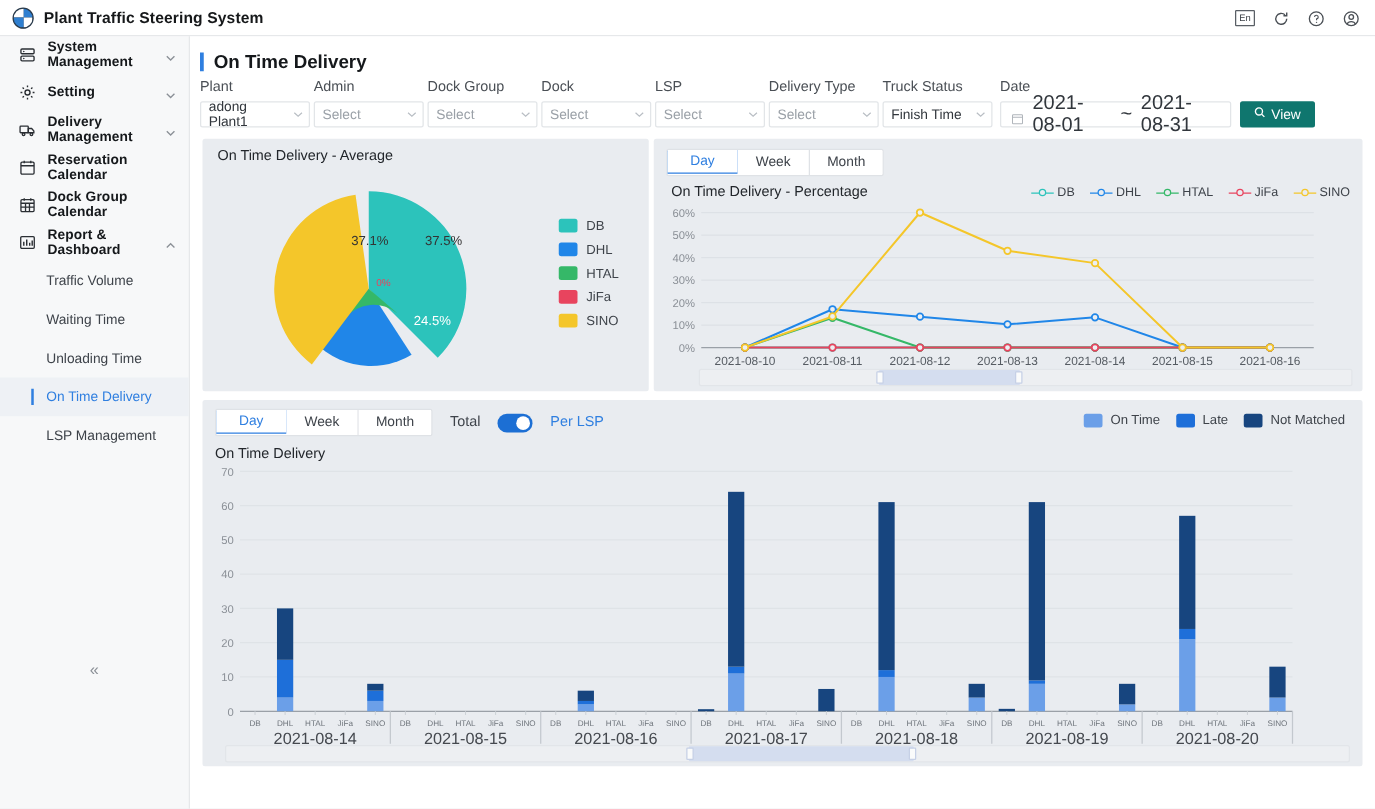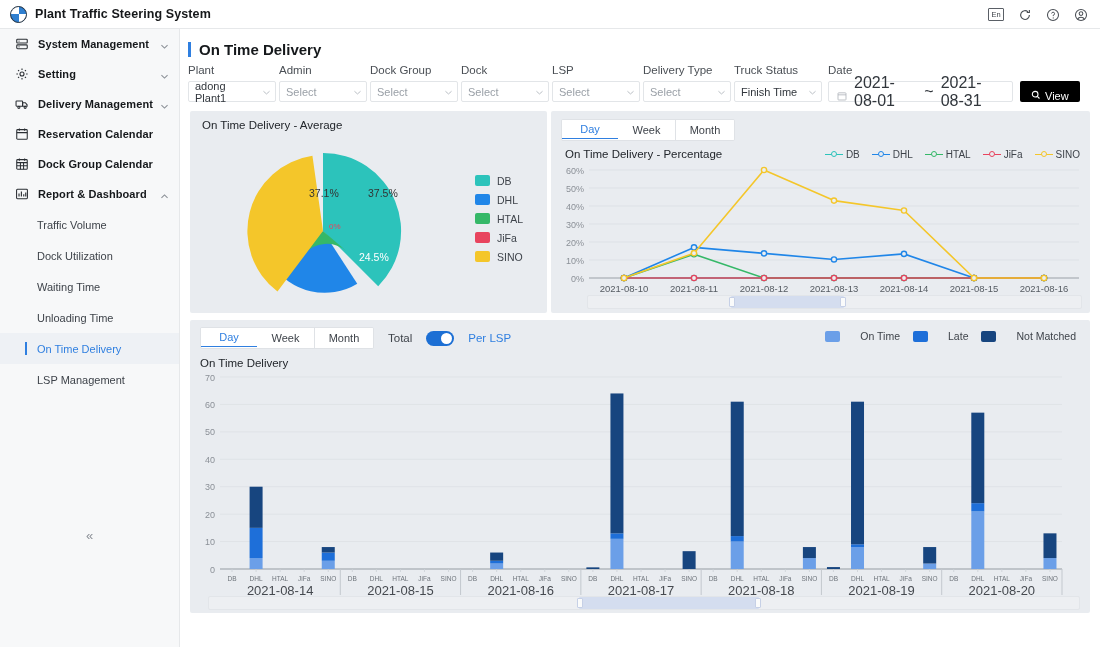--- a/index.html
+++ b/index.html
@@ -32,21 +32,21 @@
   .topbar-icons { position:absolute; right:12px; top:0; height:29px;
                   display:flex; align-items:center; gap:13px; }
   .ticon { width:15px; height:15px; color:#4a4f55; display:flex;
            align-items:center; justify-content:center; }
   .lang-box { width:16px; height:13px; border:1.2px solid #5a5f66; border-radius:1px;
               font-size:7.5px; line-height:11px; text-align:center; color:#3a3f45;
               font-family:"Liberation Sans",sans-serif; }
 
   
   .body-wrap { display:flex; height:618px; }
-  .sidebar { width:180px; background:#f7f8f9; border-right:1px solid #e6e8ea;
+  .sidebar { width:152px; background:#f7f8f9; border-right:1px solid #e6e8ea;
              height:618px; position:relative; }
   .content { flex:1; background:#ffffff; padding:0 0 0 0; position:relative; }
 
   
   .nav-group { display:flex; align-items:center; height:30px; padding:0 10px 0 14px;
                cursor:pointer; position:relative; }
   .nav-group .gicon { width:15px; margin-right:9px; color:#2b2f34; display:flex;
                       align-items:center; justify-content:center; }
   .nav-group .glabel { font-size:11px; font-weight:bold; color:#15181b; flex:1;
                        letter-spacing:.1px; }
@@ -71,22 +71,22 @@
   .flabel { font-size:11.5px; color:#4a4f55; margin-bottom:5px; }
   .fsel { height:21px; border:1px solid #e2e5e8; background:#fff; border-radius:2px;
           display:flex; align-items:center; padding:0 4px 0 6px;
           font-size:11px; color:#9aa0a7; justify-content:space-between; }
   .fsel.filled { color:#31363c; }
   .fsel .cv { width:9px; height:9px; color:#b9bec4; flex:none; margin-left:4px; }
   .date-box { height:21px; border:1px solid #e2e5e8; background:#fff; border-radius:2px;
               display:flex; align-items:center; padding:0 8px; gap:7px;
               font-size:16px; color:#31363c; }
   .cal-ico { width:10px; height:10px; color:#b0b5bb; }
-  .view-btn { height:21px; background:#000000; color:#fff; border-radius:2px;
-              display:flex; align-items:flex-end; justify-content:center; gap:4px;
+  .view-btn { height:21px; background:#0f766e; color:#fff; border-radius:2px;
+              display:flex; align-items:center; justify-content:center; gap:4px;
               font-size:11px; padding:0 11px; cursor:pointer; }
 
   
   .panels-row { display:flex; gap:4px; padding:9px 10px 0 10px; }
   .panel { background:#e9ecf0; border-radius:2px; position:relative; }
   .panel-title { font-size:11.5px; color:#22262b; padding:8px 0 0 12px; font-weight:normal; }
   .panel-left { width:357px; height:202px; }
   .panel-right { flex:1; height:202px; }
 
   
@@ -119,21 +119,21 @@
   .bottom-panel { margin:7px 10px 0 10px; background:#e9ecf0; border-radius:2px;
                   height:293px; position:relative; }
   .toggle-row { display:flex; align-items:center; gap:14px; padding:7px 0 0 10px; }
   .tg-label { font-size:11.5px; color:#3e434a; }
   .tg-label.on { color:#2f7fe0; }
   .switch { width:28px; height:15px; border-radius:8px; background:#1c6fd4;
             position:relative; cursor:pointer; }
   .switch i { position:absolute; right:2px; top:2px; width:11px; height:11px;
               border-radius:50%; background:#fff; }
   .bar-legend { position:absolute; right:14px; top:10px; display:flex; gap:13px; }
-  .bl-item { display:flex; align-items:center; gap:20px; font-size:10.5px; color:#3e434a; }
+  .bl-item { display:flex; align-items:center; gap:6px; font-size:10.5px; color:#3e434a; }
   .bl-sw { width:15px; height:11px; border-radius:2px; }
 
   
   .mini-scroll { position:absolute; height:14px; border-radius:2px;
                  background:#edeff2; border:1px solid #e2e5e9; }
   .mini-scroll .thumb { position:absolute; top:0; bottom:0; background:#ccd7ee;
                         opacity:.75; border-radius:1px; }
   .mini-scroll .thumb:before, .mini-scroll .thumb:after {
        content:""; position:absolute; top:1px; bottom:1px; width:4px;
        background:#fff; border:1px solid #b9c6e2; border-radius:1px; }
@@ -263,23 +263,20 @@
       <span class="glabel">Report &amp; Dashboard</span>
       <span class="chev">
         <svg viewBox="0 0 10 10" width="9" height="9" fill="none" stroke="#8b9097" stroke-width="1.2">
             <path d="M1.6 6.6L5 3.3l3.4 3.3"></path>
           </svg>
       </span>
     </div>
 
     <div class="nav-sub">
       <span>Traffic Volume</span>
-      </div>
-    <div class="nav-sub">
-      <span>Dock Utilization</span>
       </div>
     <div class="nav-sub">
       <span>Waiting Time</span>
       </div>
     <div class="nav-sub">
       <span>Unloading Time</span>
       </div>
     <div class="nav-sub active">
       <span>On Time Delivery</span>
       </div>

